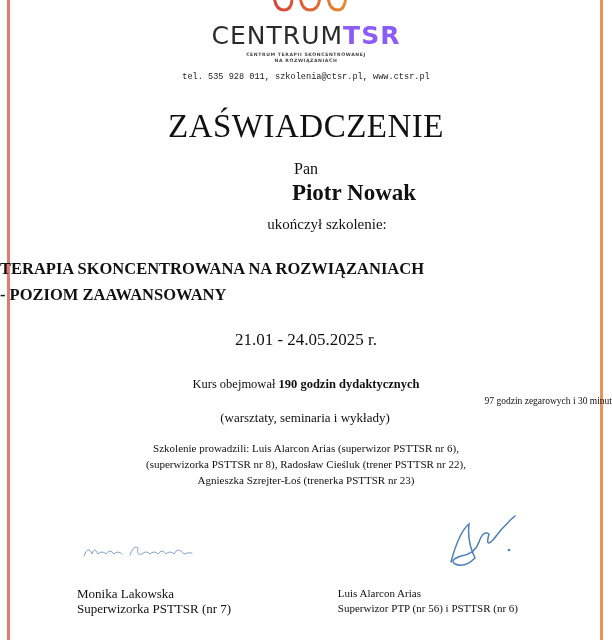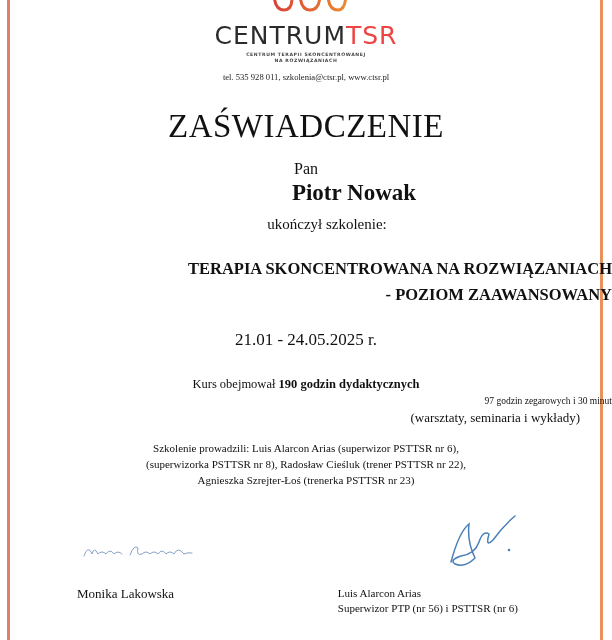--- a/index.html
+++ b/index.html
@@ -16,46 +16,46 @@
   .border-right {
     position: absolute; left: 600px; top: 0; width: 3px; height: 640px;
     background: #e8925a;
   }
   .logo-loops { position: absolute; left: 270px; top: -12px; width: 80px; height: 24px; }
   .brand {
     position: absolute; left: 0; width: 612px; top: 22px; text-align: center;
     font-family: "DejaVu Sans", "Liberation Sans", sans-serif;
     font-size: 25px; letter-spacing: 1px; color: #2b2b2b; line-height: 28px;
   }
-  .brand b { font-weight: normal; color: #ef4444; }
+  .brand b { font-weight: bold; color: #8b5cf6; }
   .brand-sub {
     position: absolute; left: 0; width: 612px; top: 52px; text-align: center;
     font-family: "DejaVu Sans", sans-serif; font-size: 4.6px; letter-spacing: 0.6px;
     color: #444; line-height: 6px; font-weight: bold;
   }
   .contact {
     position: absolute; left: 0; width: 612px; top: 72px; text-align: center;
-    font-family: Liberation Serif, serif; font-size: 8.6px; color: #222;
+    font-family: Liberation Mono, monospace; font-size: 8.6px; color: #222;
   }
   .title {
     position: absolute; left: 0; width: 612px; top: 108px; text-align: center;
     font-size: 33px; letter-spacing: 0.5px; color: #111;
   }
   .salutation { position: absolute; left: 0; width: 612px; top: 160px; text-align: center; font-size: 16px; }
   .name { position: absolute; left: 0; width: 612px; top: 180px; text-align: center; font-size: 23px; font-weight: bold; padding-left: 48px; }
   .completed { position: absolute; left: 0; width: 612px; top: 216px; text-align: center; font-size: 15px; margin-left: 21px; }
   .course {
-    position: absolute; left: 0; width: 612px; top: 256px; text-align: right;
+    position: absolute; left: 0; width: 612px; top: 256px; text-align: left;
     font-size: 16.5px; font-weight: bold; line-height: 26px;
   }
   .dates { position: absolute; left: 0; width: 612px; top: 330px; text-align: center; font-size: 17px; }
   .hours { position: absolute; left: 0; width: 612px; top: 377px; text-align: center; font-size: 12.5px; }
   .hours b { font-weight: bold; }
   .clock { position: absolute; left: 0; width: 612px; top: 396px; text-align: right; font-size: 9.5px; }
-  .activities { position: absolute; left: 0; width: 580px; top: 410px; text-align: right; font-size: 13px; }
+  .activities { position: absolute; left: 0; width: 580px; top: 410px; text-align: center; font-size: 13px; padding-left: 15px; }
   .trainers {
     position: absolute; left: 0; width: 612px; top: 440px; text-align: center;
     font-size: 11px; line-height: 16px;
   }
   .sig-left { position: absolute; left: 80px; top: 540px; width: 120px; height: 22px; }
   .sig-right { position: absolute; left: 445px; top: 512px; width: 80px; height: 60px; }
   .signer-left {
     position: absolute; left: 77px; top: 586px; font-size: 13px; line-height: 15px; text-align: left;
   }
   .signer-right {
@@ -111,17 +111,18 @@
   <path d="M4 16 Q8 4 12 14 Q14 6 18 14 Q22 10 26 14 Q30 8 34 14 Q38 10 42 14 M50 15 Q54 4 58 8 Q56 16 62 14 Q66 10 70 14 Q74 10 78 14 Q82 8 86 14 Q90 10 94 14 Q98 6 104 14 Q108 12 112 13" fill="none" stroke="#8aa3c8" stroke-width="1" stroke-linecap="round"></path>
 </svg>
 
 <svg class="sig-right" viewBox="0 0 80 60">
   <path d="M6 50 Q14 20 24 12 Q22 30 30 46 Q20 56 10 52 Q4 48 16 44 Q30 42 34 30 Q38 18 44 22 Q40 36 48 28 Q58 14 70 4" fill="none" stroke="#4a7fb8" stroke-width="1.5" stroke-linecap="round"></path>
   <circle cx="64" cy="38" r="1.3" fill="#4a7fb8"></circle>
 </svg>
 
 <div class="signer-left">
   <div>Monika Lakowska</div>
+  <div>Superwizorka PSTTSR (nr 7)</div>
 </div>
 <div class="signer-right">
   <div>Luis Alarcon Arias</div>
   <div>Superwizor PTP (nr 56) i PSTTSR (nr 6)</div>
 </div>
 
 </body></html>

